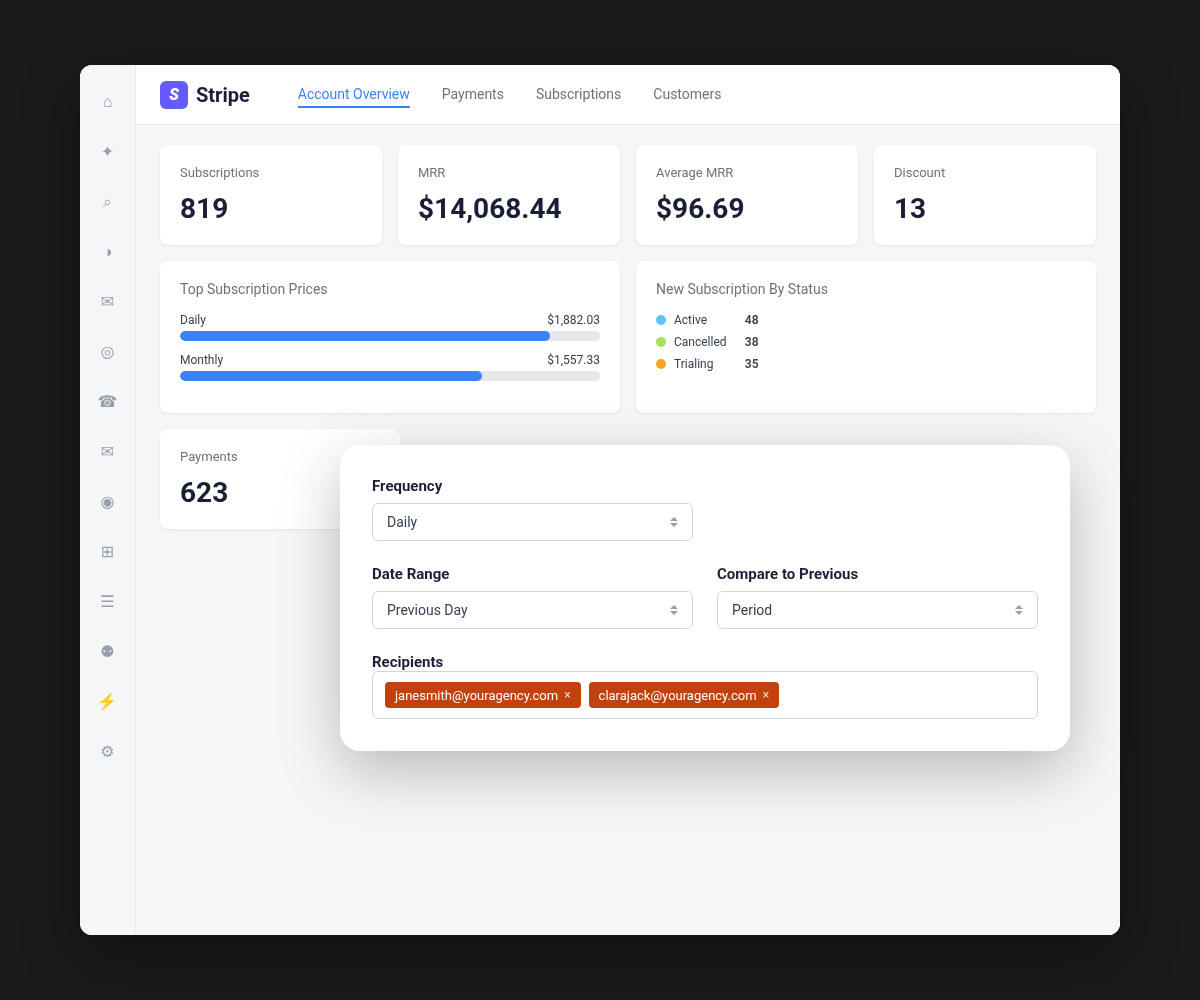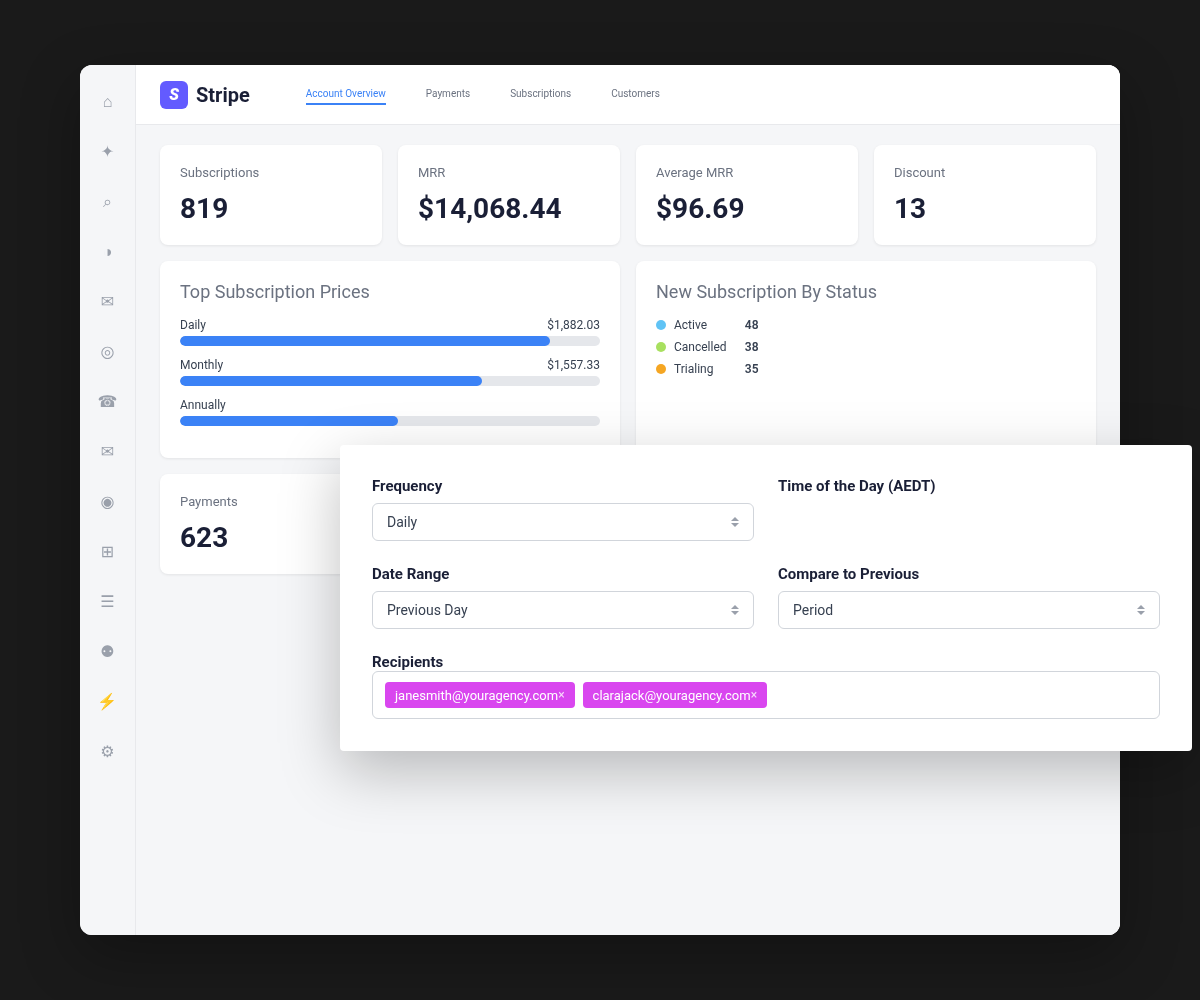--- a/index.html
+++ b/index.html
@@ -91,27 +91,26 @@
       font-size: 16px;
       font-style: italic;
     }
     .brand-name {
       font-size: 20px;
       font-weight: 700;
       color: #1a1f36;
     }
 
     .nav-item {
-      font-size: 10px;
+      font-size: 14px;
       color: #6b7280;
       cursor: pointer;
       padding: 4px 0;
       border-bottom: 2px solid transparent;
       white-space: nowrap;
-      margin-left: 8px;
     }
     .nav-item.active {
       color: #3b82f6;
       border-bottom: 2px solid #3b82f6;
     }
 
     
     .dashboard-body {
       flex: 1;
       padding: 20px 24px;
@@ -152,21 +151,21 @@
       margin-bottom: 16px;
     }
 
     .chart-card {
       background: white;
       border-radius: 8px;
       padding: 20px;
       box-shadow: 0 1px 3px rgba(0,0,0,0.08);
     }
     .chart-title {
-      font-size: 18px;
+      font-size: 14px;
       color: #6b7280;
       margin-bottom: 16px;
     }
 
     
     .bar-row {
       margin-bottom: 12px;
     }
     .bar-label-row {
       display: flex;
@@ -243,23 +242,23 @@
       padding: 20px;
       box-shadow: 0 1px 3px rgba(0,0,0,0.08);
       width: 240px;
     }
 
     
     .modal-overlay {
       position: absolute;
       top: 380px;
       left: 260px;
-      width: 852px;
-      background: white;
-      border-radius: 4px;
+      width: 730px;
+      background: white;
+      border-radius: 20px;
       padding: 32px;
       box-shadow: 0 20px 60px rgba(0,0,0,0.25);
       z-index: 100;
     }
 
     .modal-section {
       display: grid;
       grid-template-columns: 1fr 1fr;
       gap: 24px;
       margin-bottom: 24px;
@@ -307,27 +306,28 @@
     .recipients-box {
       border: 1px solid #d1d5db;
       border-radius: 6px;
       padding: 10px 12px;
       display: flex;
       flex-wrap: wrap;
       gap: 8px;
       min-height: 48px;
     }
     .recipient-tag {
-      background: #d946ef;
+      background: #c2410c;
       color: white;
       font-size: 13px;
       padding: 4px 10px;
       border-radius: 4px;
       display: flex;
       align-items: center;
+      gap: 6px;
     }
     .tag-close {
       cursor: pointer;
       font-size: 12px;
       opacity: 0.8;
     }
   </style>
 </head>
 <body>
 
@@ -399,29 +399,20 @@
               <div class="bar-fill" style="width:88%"></div>
             </div>
           </div>
           <div class="bar-row">
             <div class="bar-label-row">
               <span>Monthly</span>
               <span>$1,557.33</span>
             </div>
             <div class="bar-track">
               <div class="bar-fill" style="width:72%"></div>
-            </div>
-          </div>
-          <div class="bar-row">
-            <div class="bar-label-row">
-              <span>Annually</span>
-              <span></span>
-            </div>
-            <div class="bar-track">
-              <div class="bar-fill" style="width:52%"></div>
             </div>
           </div>
         </div>
 
         <div class="chart-card">
           <div class="chart-title">New Subscription By Status</div>
           <div class="donut-section">
             <div class="legend">
               <div class="legend-item">
                 <div class="legend-dot" style="background:#60c3f5"></div>
@@ -457,21 +448,20 @@
         <span class="form-label">Frequency</span>
         <div class="form-select">
           <span>Daily</span>
           <div class="select-chevron">
             <div class="chevron-up"></div>
             <div class="chevron-down"></div>
           </div>
         </div>
       </div>
       <div class="form-group">
-        <span class="form-label">Time of the Day (AEDT)</span>
       </div>
     </div>
     <div class="modal-section">
       <div class="form-group">
         <span class="form-label">Date Range</span>
         <div class="form-select">
           <span>Previous Day</span>
           <div class="select-chevron">
             <div class="chevron-up"></div>
             <div class="chevron-down"></div>

